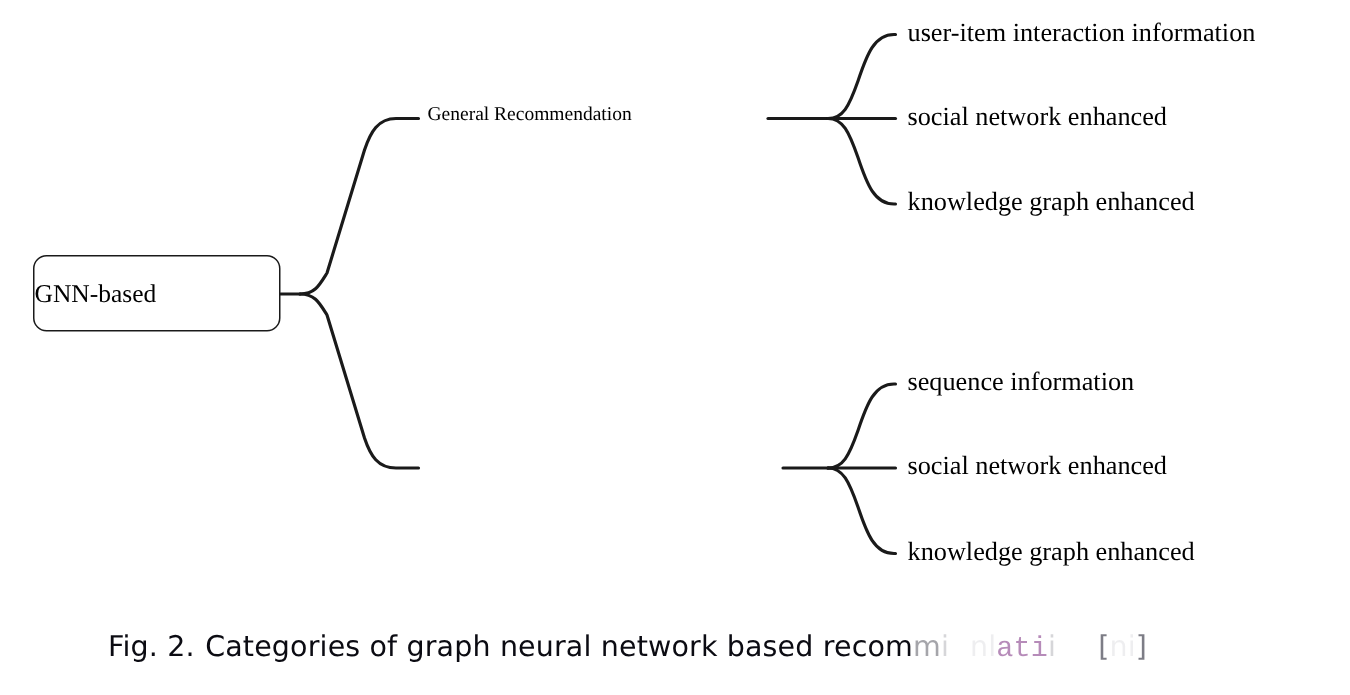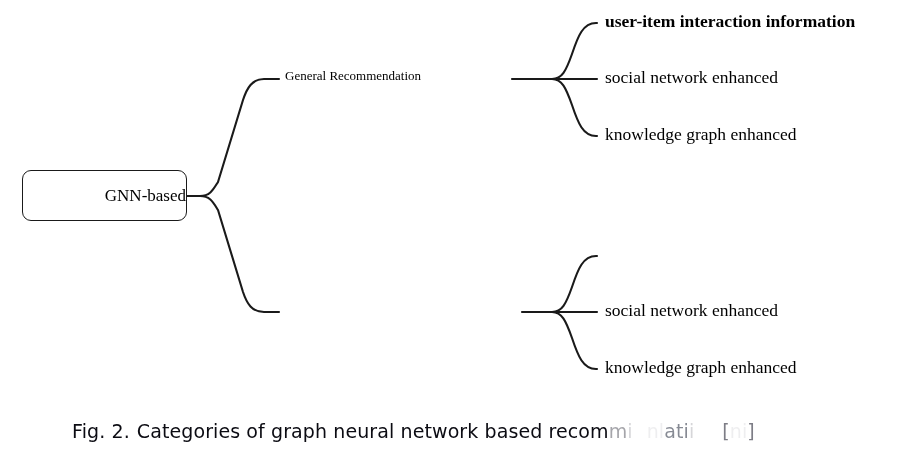--- a/index.html
+++ b/index.html
@@ -42,21 +42,21 @@
     left: 22px;
     top: 170px;
     width: 165px;
     height: 51px;
     border: 1.3px solid #1a1a1a;
     border-radius: 9px;
     background: #ffffff;
     box-sizing: border-box;
     display: flex;
     flex-direction: column;
-    align-items: flex-end;
+    align-items: flex-start;
     justify-content: center;
   }
   .root-line {
     font-family: "Liberation Serif", "DejaVu Serif", serif;
     font-size: 17px;
     line-height: 1.26;
     color: #000000;
     white-space: nowrap;
   }
   .caption {
@@ -65,21 +65,21 @@
     top: 420px;
     font-family: "DejaVu Sans", "Liberation Sans", sans-serif;
     font-size: 19px;
     color: #0b0b12;
     white-space: nowrap;
     letter-spacing: 0.1px;
   }
   .caption .cap-gap { display: inline-block; width: 7px; }
   .caption .fade1 { color: #5d5d66; opacity: 0.55; }
   .caption .fade2 { color: #8d8d95; opacity: 0.35; }
-  .caption .fade3 { color: #0f172a; opacity: 0.5; }
+  .caption .fade3 { color: #701a75; opacity: 0.5; font-family: Liberation Mono, monospace; }
   .caption .fade4 { color: #b7b7bd; opacity: 0.22; }
   .caption .fade5 { color: #2f2f3d; opacity: 0.62; }
 </style>
 </head>
 <body>
 
 <div id="page">
 
   <svg id="tree-svg" viewBox="0 0 900 463" xmlns="http://www.w3.org/2000/svg">
     <g fill="none" stroke="#1a1a1a" stroke-width="2.1" stroke-linecap="round" stroke-linejoin="round">
@@ -108,26 +108,27 @@
     </g>
   </svg>
 
   <div class="root-box">
     <div class="root-line">GNN-based</div>
   </div>
 
   <div class="node-label branch-label" style="left:285px; top:69px;">General Recommendation</div>
 
 
-  <div class="node-label leaf-label" style="left:605px; top:13px;font-weight:bold;">user-item interaction information</div>
+  <div class="node-label leaf-label" style="left:605px; top:13px;">user-item interaction information</div>
 
   <div class="node-label leaf-label" style="left:605px; top:69px;">social network enhanced</div>
 
   <div class="node-label leaf-label" style="left:605px; top:126px;">knowledge graph enhanced</div>
 
+  <div class="node-label leaf-label" style="left:605px; top:246px;">sequence information</div>
 
   <div class="node-label leaf-label" style="left:605px; top:302px;">social network enhanced</div>
 
   <div class="node-label leaf-label" style="left:605px; top:359px;">knowledge graph enhanced</div>
 
   <div class="caption"><span>Fig. 2.</span><span class="cap-gap"></span><span>Categories of graph neural network based recom</span><span class="fade1">m</span><span class="fade2">i</span><span class="cap-gap"></span><span class="cap-gap"></span><span class="fade4">nl</span><span class="fade3">ati</span><span class="fade2">i</span><span class="cap-gap"></span><span class="cap-gap"></span><span class="cap-gap"></span><span class="cap-gap"></span><span class="fade5">[</span><span class="fade4">ni</span><span class="fade5">]</span></div>
 
 </div>
 
 </body></html>

